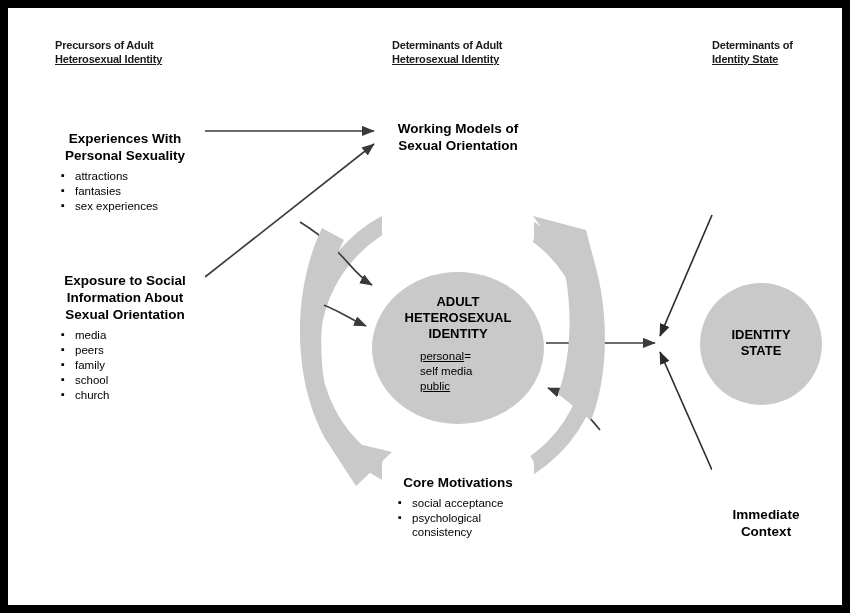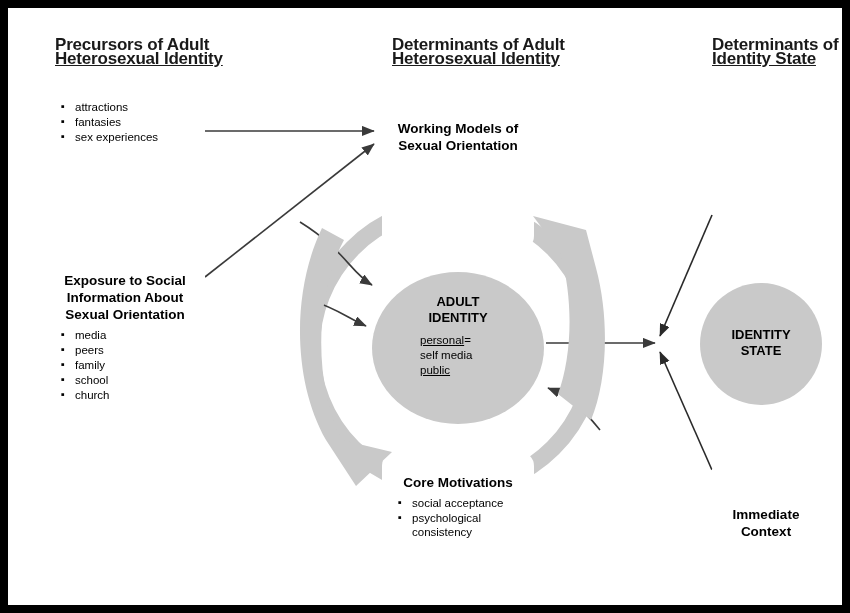--- a/index.html
+++ b/index.html
@@ -20,21 +20,21 @@
     left: 8px;
     top: 8px;
     width: 834px;
     height: 597px;
     background: #ffffff;
   }
 
   
   .col-head {
     position: absolute;
-    font-size: 17px;
+    font-size: 11px;
     font-weight: bold;
     color: #1a1a1a;
     line-height: 14px;
     text-align: left;
     letter-spacing: -0.2px;
   }
   .col-head .u {
     text-decoration: underline;
   }
 
@@ -199,20 +199,24 @@
     <g>
       <path d="M527 231 L596 213 L588 252 C603 300 600 352 584 392 L558 382 C573 344 576 294 563 252 Z" fill="#e2e2e2" opacity="0"></path>
       <path d="M536 226 C560 268 566 318 552 366 L576 374 L530 414 L508 362 L532 370 C543 330 538 284 518 246 Z" fill="#e0e0e0" opacity="0"></path>
     </g>
 
     <path d="M552 240
              C582 296 582 356 560 404" fill="none" stroke="#ffffff" stroke-width="0" opacity="0"></path>
   </svg>
 
   <div class="rbox" style="left:45px; top:95px; width:160px; height:155px;">
+    <div class="title" style="margin-top:35px;">
+      <div>Experiences With</div>
+      <div>Personal Sexuality</div>
+    </div>
     <ul>
       <li>attractions</li>
       <li>fantasies</li>
       <li>sex experiences</li>
     </ul>
   </div>
 
   <div class="rbox" style="left:45px; top:258px; width:160px; height:152px;">
     <div class="title" style="margin-top:14px;">
       <div>Exposure to Social</div>
@@ -249,20 +253,21 @@
   <div class="rbox" style="left:709px; top:464px; width:114px; height:120px;">
     <div class="title" style="margin-top:42px;">
       <div>Immediate</div>
       <div>Context</div>
     </div>
   </div>
 
   <div class="circle" style="left:372px; top:272px; width:172px; height:152px;">
     <div class="title" style="margin-top:22px;">
       <div>ADULT</div>
+      <div>HETEROSEXUAL</div>
       <div>IDENTITY</div>
     </div>
     <div class="sub" style="margin-top:7px; padding-left:48px;">
       <div>
         <span class="u">personal</span><span>=</span>
       </div>
       <div>self media</div>
       <div class="u">public</div>
     </div>
   </div>

